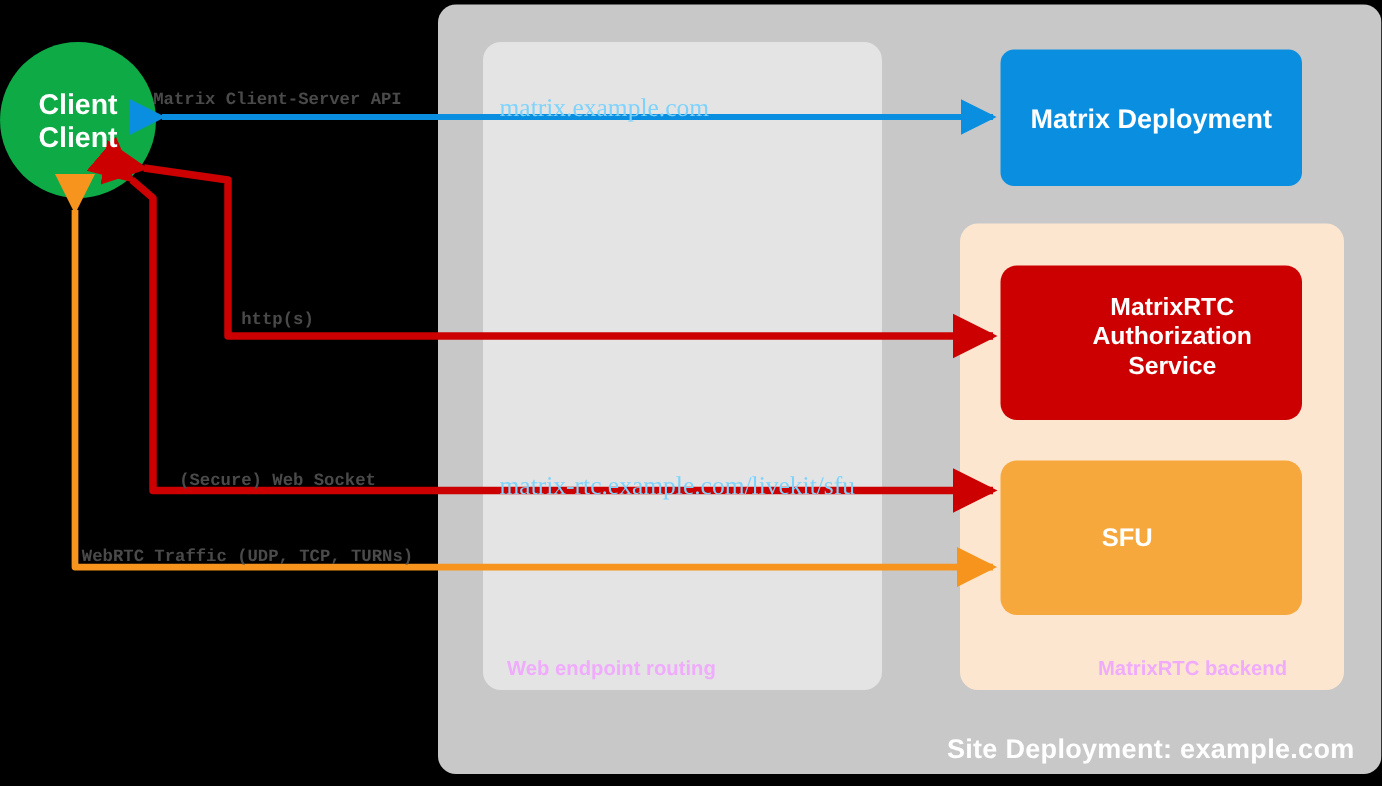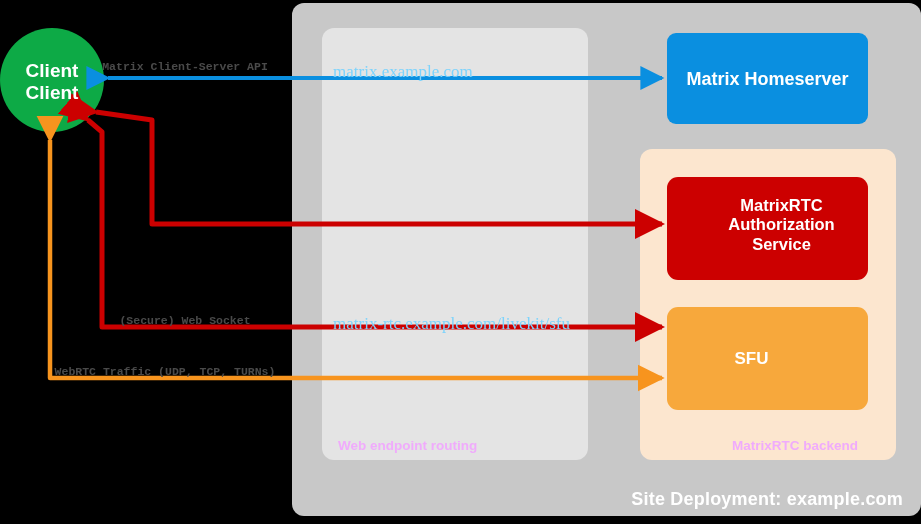--- a/index.html
+++ b/index.html
@@ -82,38 +82,39 @@
     <g>
       <path d="M 50,140 L 50,378 L 662,378" fill="none" stroke="#f7941e" stroke-width="4.5" stroke-linejoin="round" marker-start="url(#ah-orange)" marker-end="url(#ah-orange)"></path>
     </g>
   </svg>
 
   <div class="node-text circle-text" style="left:0;top:60px;width:104px;">
     <div>Client</div>
     <div>Client</div>
   </div>
 
-  <div class="node-text blue-text" style="left:667px;top:69px;width:201px;">Matrix Homeserver</div>
+  <div class="node-text blue-text" style="left:667px;top:69px;width:201px;">Matrix Deployment</div>
 
   <div class="node-text red-text" style="left:667px;top:196px;width:229px;">
     <div>MatrixRTC</div>
     <div>Authorization</div>
     <div>Service</div>
   </div>
 
   <div class="node-text sfu-text" style="left:667px;top:349px;width:169px;">SFU</div>
 
   <div class="panel-cap" style="left:338px;top:438px;">Web endpoint routing</div>
 
   <div class="panel-cap" style="left:696px;top:438px;margin-left:36px;">MatrixRTC backend</div>
 
   <div class="site-title">Site Deployment: example.com</div>
 
   <div class="edge-proto" style="left:90px;top:60px;width:190px;">Matrix Client-Server API</div>
 
+  <div class="edge-proto" style="left:90px;top:207px;width:190px;">http(s)</div>
 
   <div class="edge-proto" style="left:90px;top:314px;width:190px;">(Secure) Web Socket</div>
 
   <div class="edge-proto" style="left:50px;top:365px;width:230px;">WebRTC Traffic (UDP, TCP, TURNs)</div>
 
   <div class="edge-url" style="left:333px;top:62px;">matrix.example.com</div>
 
 
   <div class="edge-url" style="left:333px;top:314px;">matrix-rtc.example.com/livekit/sfu</div>
 

